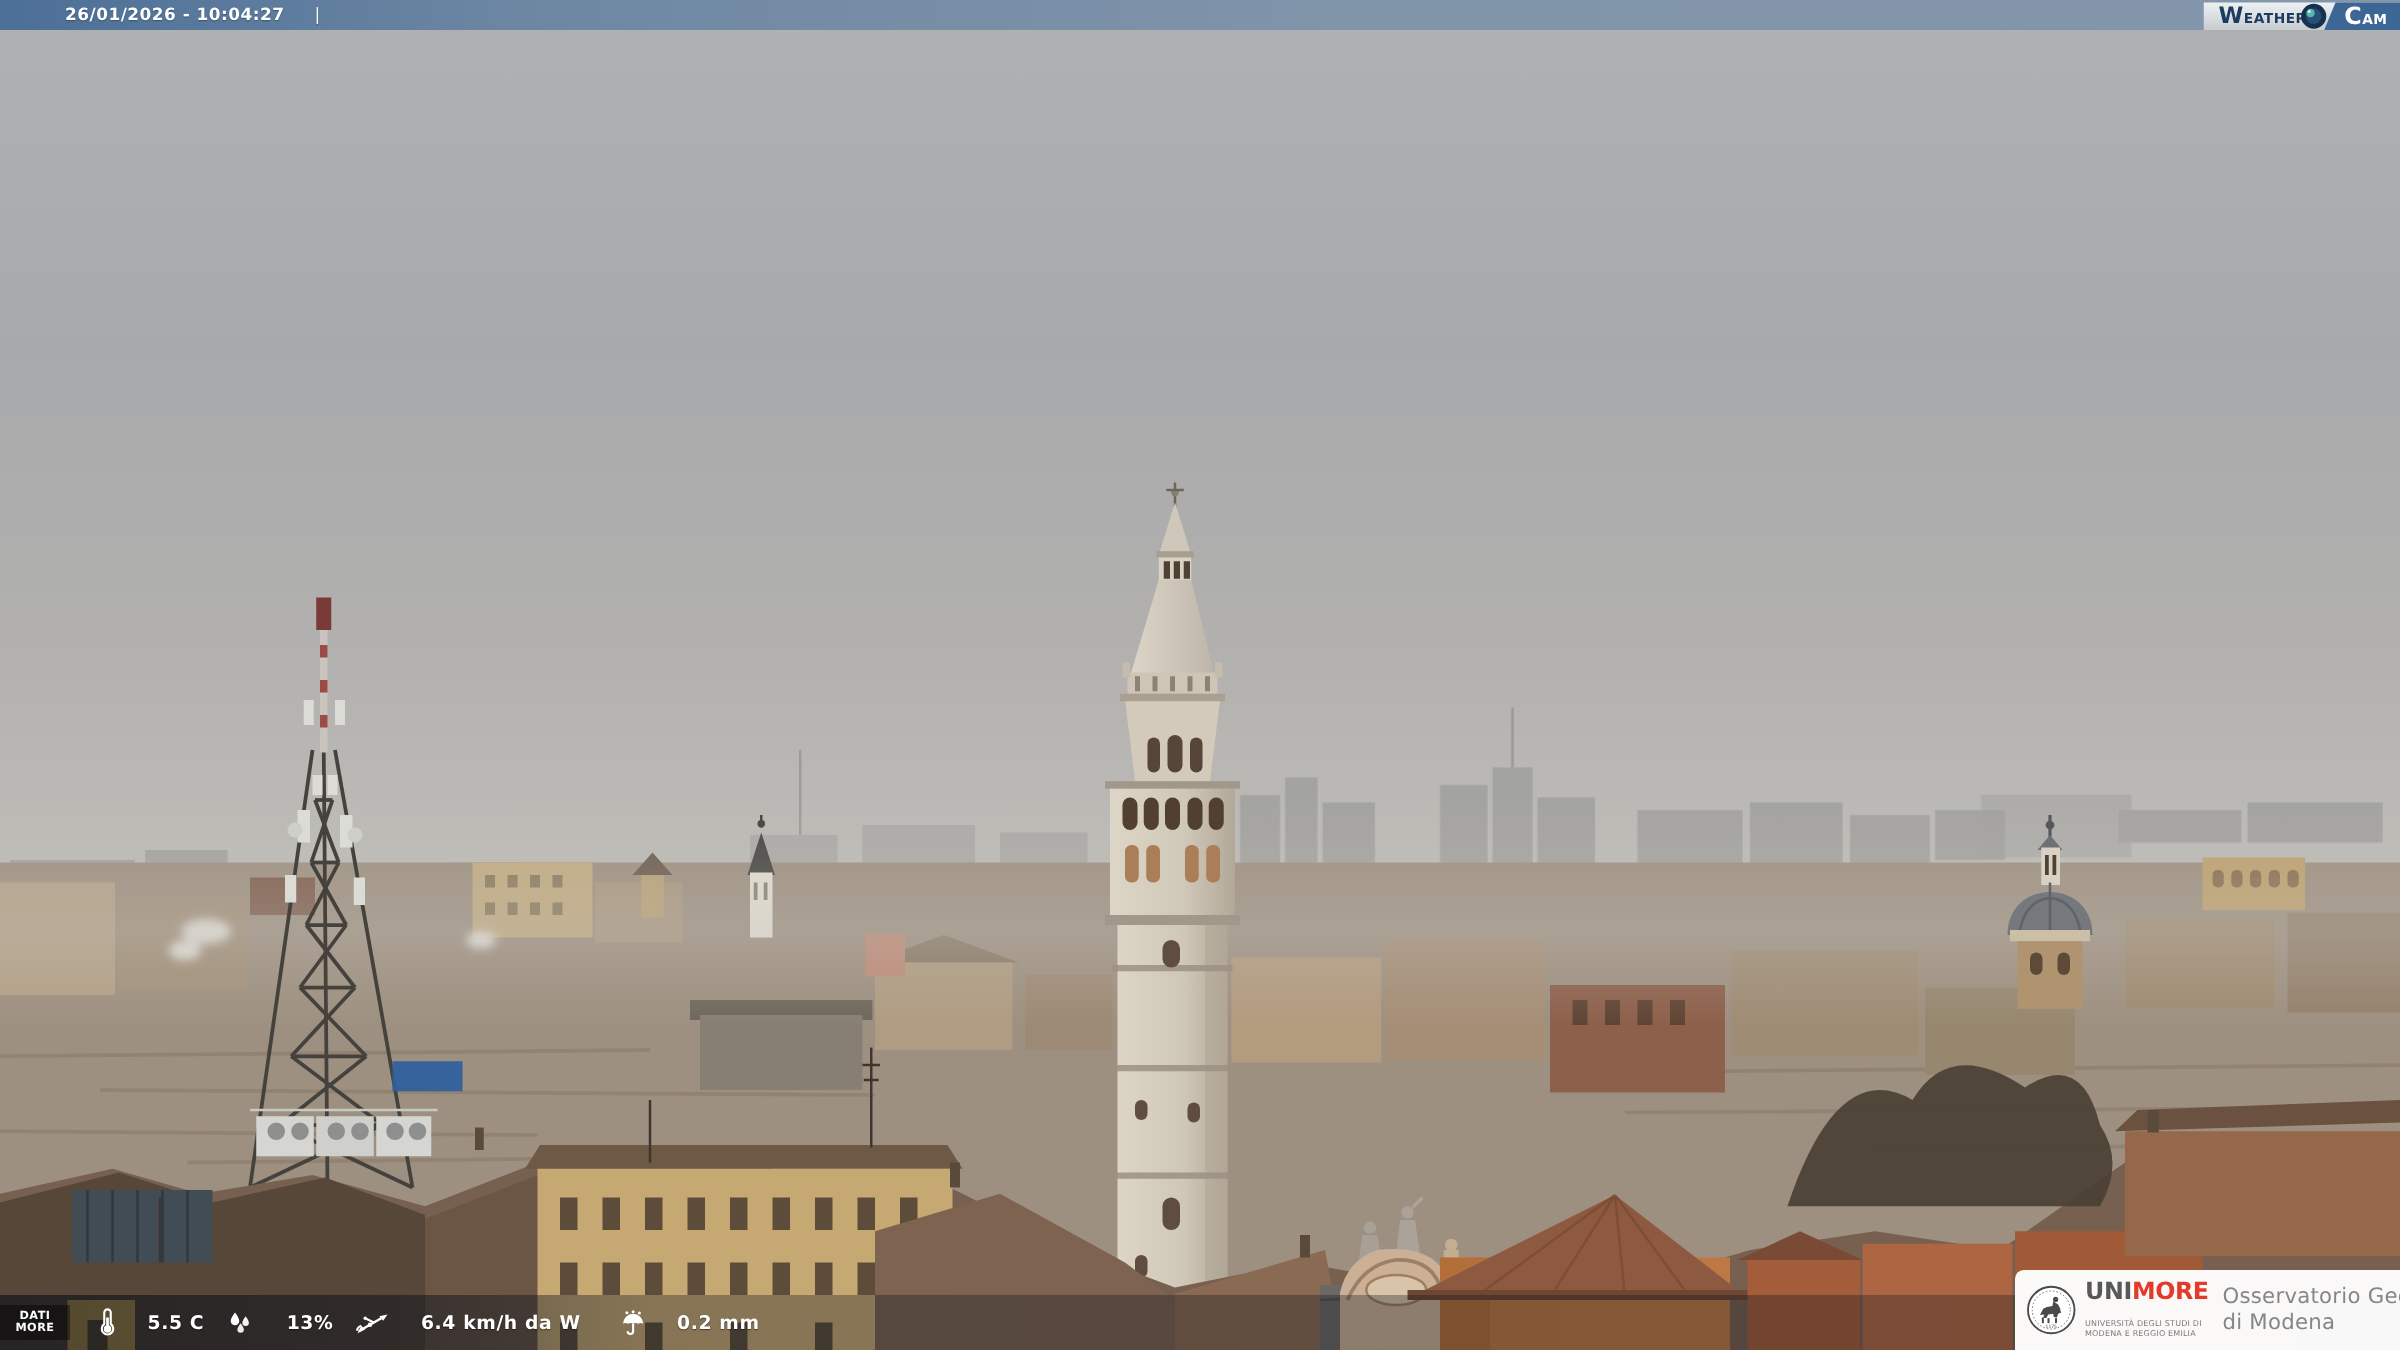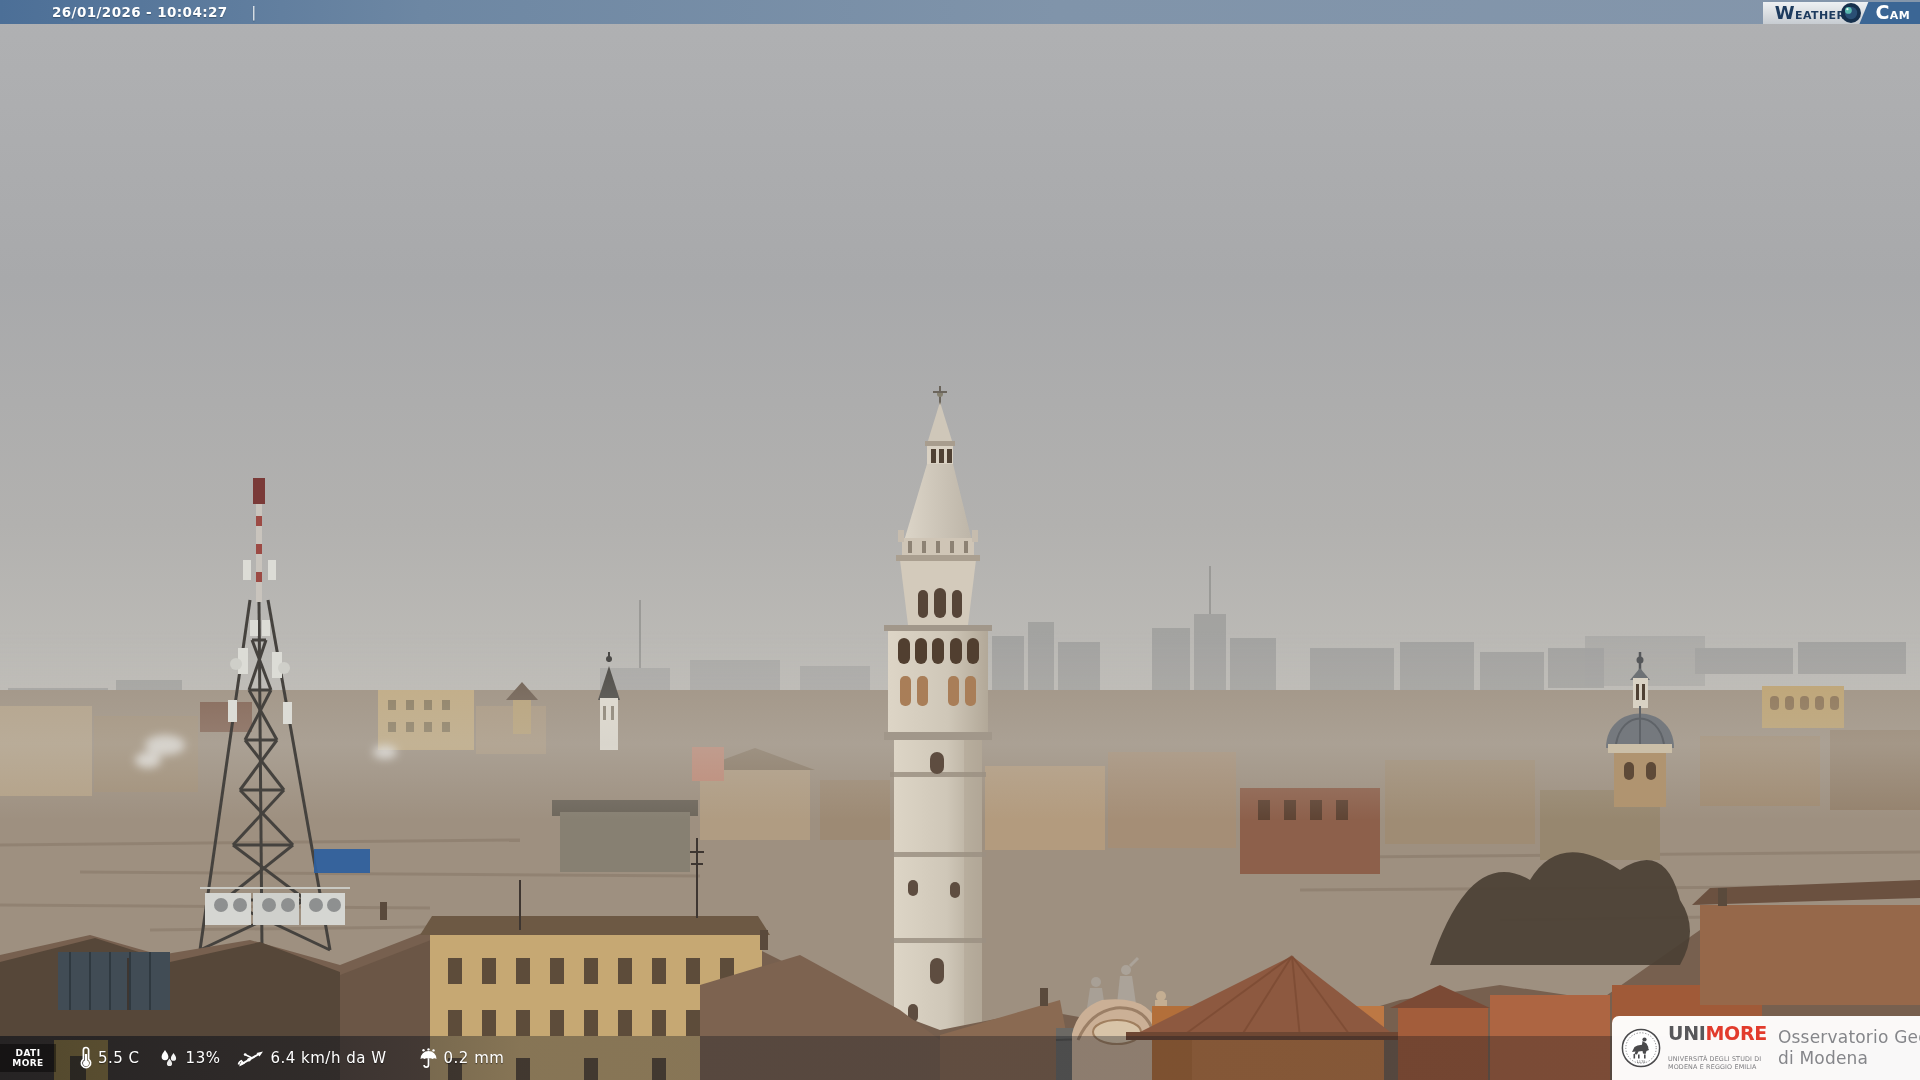--- a/index.html
+++ b/index.html
@@ -30,22 +30,22 @@
   .wc-right .cap::first-letter{font-size:19px;text-transform:uppercase;}
   .wc-lens{position:absolute;left:56%;top:50%;transform:translate(-50%,-50%);z-index:2;}
 
   
   .bottombar{position:absolute;left:0;right:0;bottom:0;height:44px;
     background:linear-gradient(90deg,rgba(6,12,22,.60) 0,rgba(9,15,26,.48) 340px,rgba(12,18,28,.34) 520px,rgba(12,18,28,.30) 100%);
     display:flex;align-items:center;color:#fff;}
   .dati{width:56px;height:28px;background:rgba(0,0,0,.42);
     display:flex;flex-direction:column;align-items:center;justify-content:center;
     font-size:9px;line-height:10px;font-weight:700;letter-spacing:.4px;}
-  .reading{display:flex;align-items:center;font-size:15px;font-weight:400;letter-spacing:.5px;
-    text-shadow:0 1px 1px rgba(0,0,0,.5);white-space:nowrap;}
+  .reading{display:flex;align-items:center;font-size:15px;font-weight:700;letter-spacing:.5px;
+    text-shadow:0 1px 1px rgba(0,0,0,.5);white-space:nowrap;gap:20px;}
   .reading .wicon{display:flex;align-items:center;margin-right:6px;}
   .r1{margin-left:24px;} .r2{margin-left:18px;} .r3{margin-left:17px;} .r4{margin-left:32px;}
 
   
   .brandbox{position:absolute;right:0;bottom:0;width:308px;height:64px;
     background:rgba(255,255,255,.97);border-top-left-radius:7px;
     display:flex;align-items:center;padding-left:9px;box-sizing:border-box;cursor:pointer;}
   .seal{flex:0 0 auto;}
   .wordmark{margin-left:7px;line-height:1;}
   .wm-top{font-size:19px;font-weight:700;letter-spacing:-.3px;color:#58585b;white-space:nowrap;}

